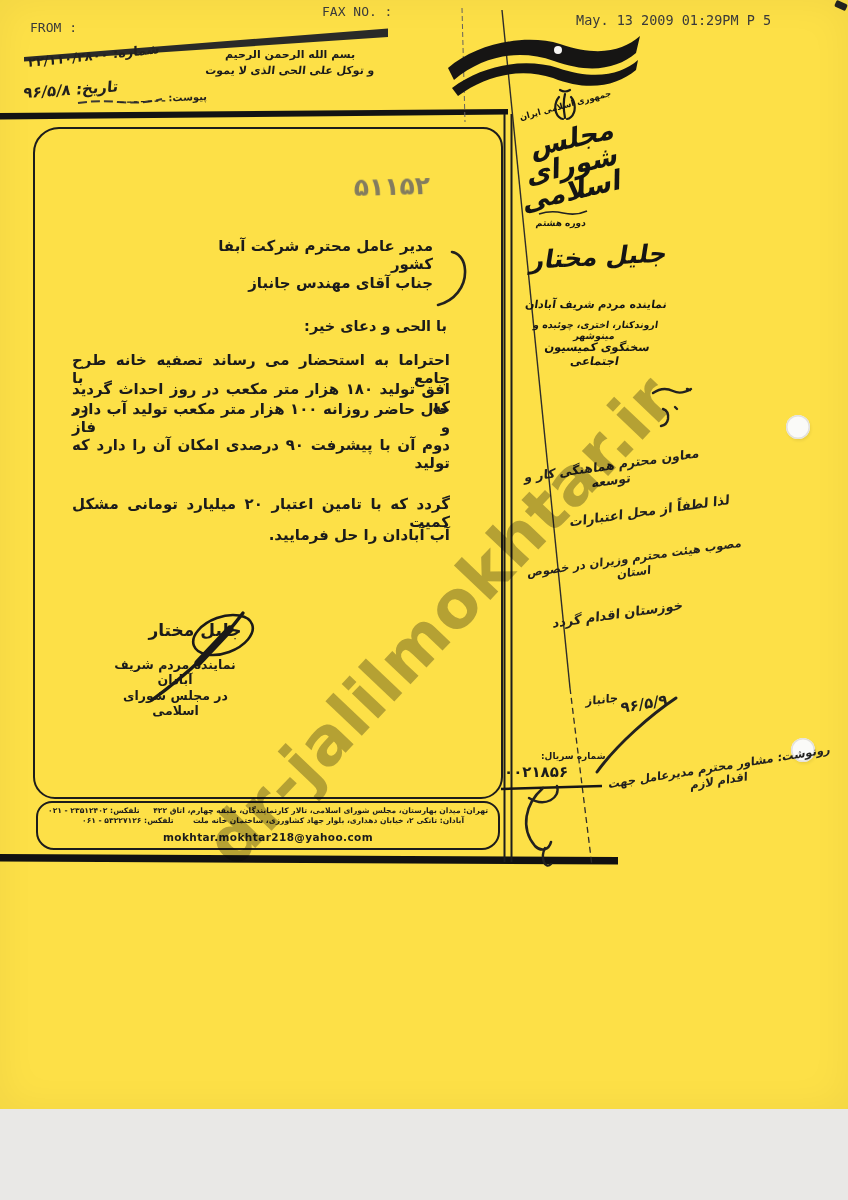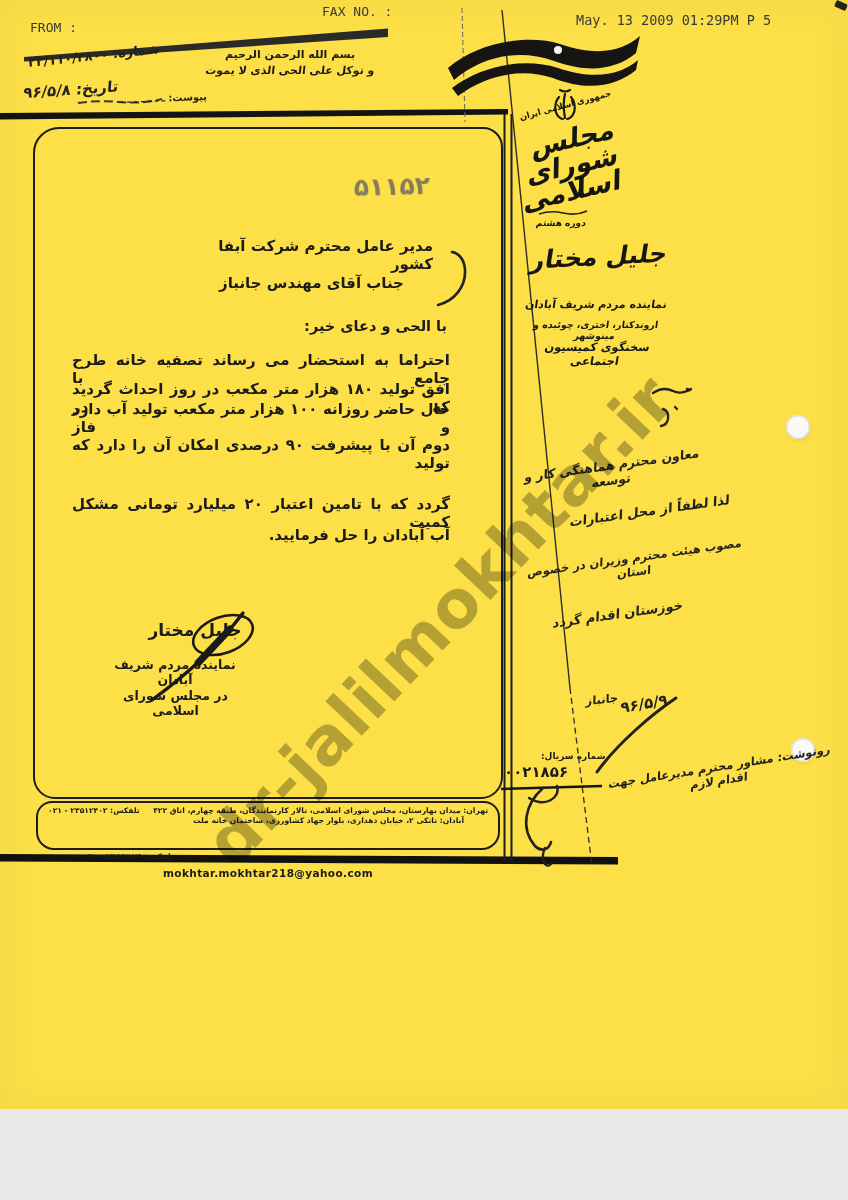--- a/index.html
+++ b/index.html
@@ -82,21 +82,21 @@
   <div class="abs cal rtl center" style="left:528px;top:242px;width:142px;font-size:25px;transform:rotate(-3deg) skewX(-12deg);z-index:2;">جلیل مختار</div>
   <div class="abs cal rtl center" style="left:520px;top:298px;width:152px;font-size:11px;transform:skewX(-8deg);z-index:2;">نماینده مردم شریف آبادان</div>
   <div class="abs cal rtl center" style="left:514px;top:319px;width:162px;font-size:9.5px;transform:skewX(-8deg);z-index:2;">اروندکنار، اختری، چوئبده و مینوشهر</div>
   <div class="abs cal rtl center" style="left:520px;top:340px;width:152px;font-size:11.5px;transform:skewX(-10deg);z-index:2;">سخنگوی کمیسیون اجتماعی</div>
 
   <div class="abs" style="left:33px;top:127px;width:466px;height:668px;border:2.5px solid #1c1c1c;border-radius:26px 20px 22px 22px;z-index:1;"></div>
 
   <div class="abs rtl" style="left:350px;top:172px;width:80px;font-size:25px;font-weight:bold;color:rgba(104,102,100,0.82);letter-spacing:4px;transform:rotate(-1.5deg);filter:blur(0.4px);z-index:2;">۵۱۱۵۲</div>
 
   <div class="abs print rtl" style="left:190px;top:237px;width:243px;font-size:15px;text-align:right;z-index:2;">مدیر عامل محترم شرکت آبفا کشور</div>
-  <div class="abs print rtl" style="left:190px;top:274px;width:243px;font-size:15px;text-align:center;z-index:2;">جناب آقای مهندس جانباز</div>
+  <div class="abs print rtl" style="left:190px;top:274px;width:243px;font-size:15px;text-align:right;z-index:2;">جناب آقای مهندس جانباز</div>
 
   <svg class="abs" style="left:430px;top:245px;z-index:3;" width="45" height="65" viewBox="0 0 45 65">
     <path d="M8,60 C24,56 36,42 35,25 C34.5,15 29,8 22,7" stroke="#23221f" stroke-width="2.6" fill="none" stroke-linecap="round"></path>
   </svg>
 
   <div class="abs print rtl" style="left:250px;top:318px;width:197px;font-size:14.5px;text-align:right;z-index:2;">با الحی و دعای خیر:</div>
 
   <div class="abs bodyline" style="left:72px;top:351px;width:378px;z-index:2;">احتراما به استحضار می رساند تصفیه خانه طرح جامع با</div>
   <div class="abs bodyline" style="left:72px;top:380px;width:378px;z-index:2;">افق تولید ۱۸۰ هزار متر مکعب در روز احداث گردید که در</div>
   <div class="abs bodyline" style="left:72px;top:400px;width:378px;z-index:2;">حال حاضر روزانه ۱۰۰ هزار متر مکعب تولید آب دارد و فاز</div>
@@ -113,21 +113,21 @@
     <path d="M100,34 L68,68" stroke="#1b1a18" stroke-width="7" stroke-linecap="round"></path>
   </svg>
 
   <div class="abs" style="left:36px;top:801px;width:464px;height:49px;border:2px solid #1c1c1c;border-radius:16px 16px 18px 18px;z-index:2;box-sizing:border-box;">
     <div class="rtl" style="display:flex;justify-content:space-between;padding:3px 10px 0 10px;">
       <span class="print" style="font-size:7.6px;">تهران: میدان بهارستان، مجلس شورای اسلامی، تالار کارنمایندگان، طبقه چهارم، اتاق ۴۲۲</span>
       <span class="print" style="font-size:7.6px;white-space:nowrap;margin-right:6px;">تلفکس: ۲۳۵۱۲۴۰۲ - ۰۲۱</span>
     </div>
     <div class="rtl" style="display:flex;justify-content:space-between;padding:1px 34px 0 44px;">
       <span class="print" style="font-size:7.6px;">آبادان: تانکی ۲، خیابان دهداری، بلوار جهاد کشاورزی، ساختمان خانه ملت</span>
-      <span class="print" style="font-size:7.6px;white-space:nowrap;margin-right:6px;margin-top:36px;">تلفکس: ۵۳۲۲۷۱۲۶ - ۰۶۱</span>
+      <span class="print" style="font-size:7.6px;white-space:nowrap;margin-right:6px;">تلفکس: ۵۳۲۲۷۱۲۶ - ۰۶۱</span>
     </div>
     <div class="center" style="padding-top:1px;">
       <span class="print" style="font-size:10.5px;letter-spacing:0.4px;text-align:right;">mokhtar.mokhtar218@yahoo.com</span>
     </div>
   </div>
 
   <svg class="abs" style="left:645px;top:383px;z-index:3;" width="60" height="45" viewBox="0 0 60 45">
     <path d="M8,10 q10,-7 20,-2 q8,4 18,-2 M42,6 l3,1" stroke="#23221f" stroke-width="2.4" fill="none" stroke-linecap="round"></path>
     <path d="M18,26 q6,2 5,10 q-1,6 -7,7 M30,24 l2,2" stroke="#23221f" stroke-width="2.4" fill="none" stroke-linecap="round"></path>
   </svg>

